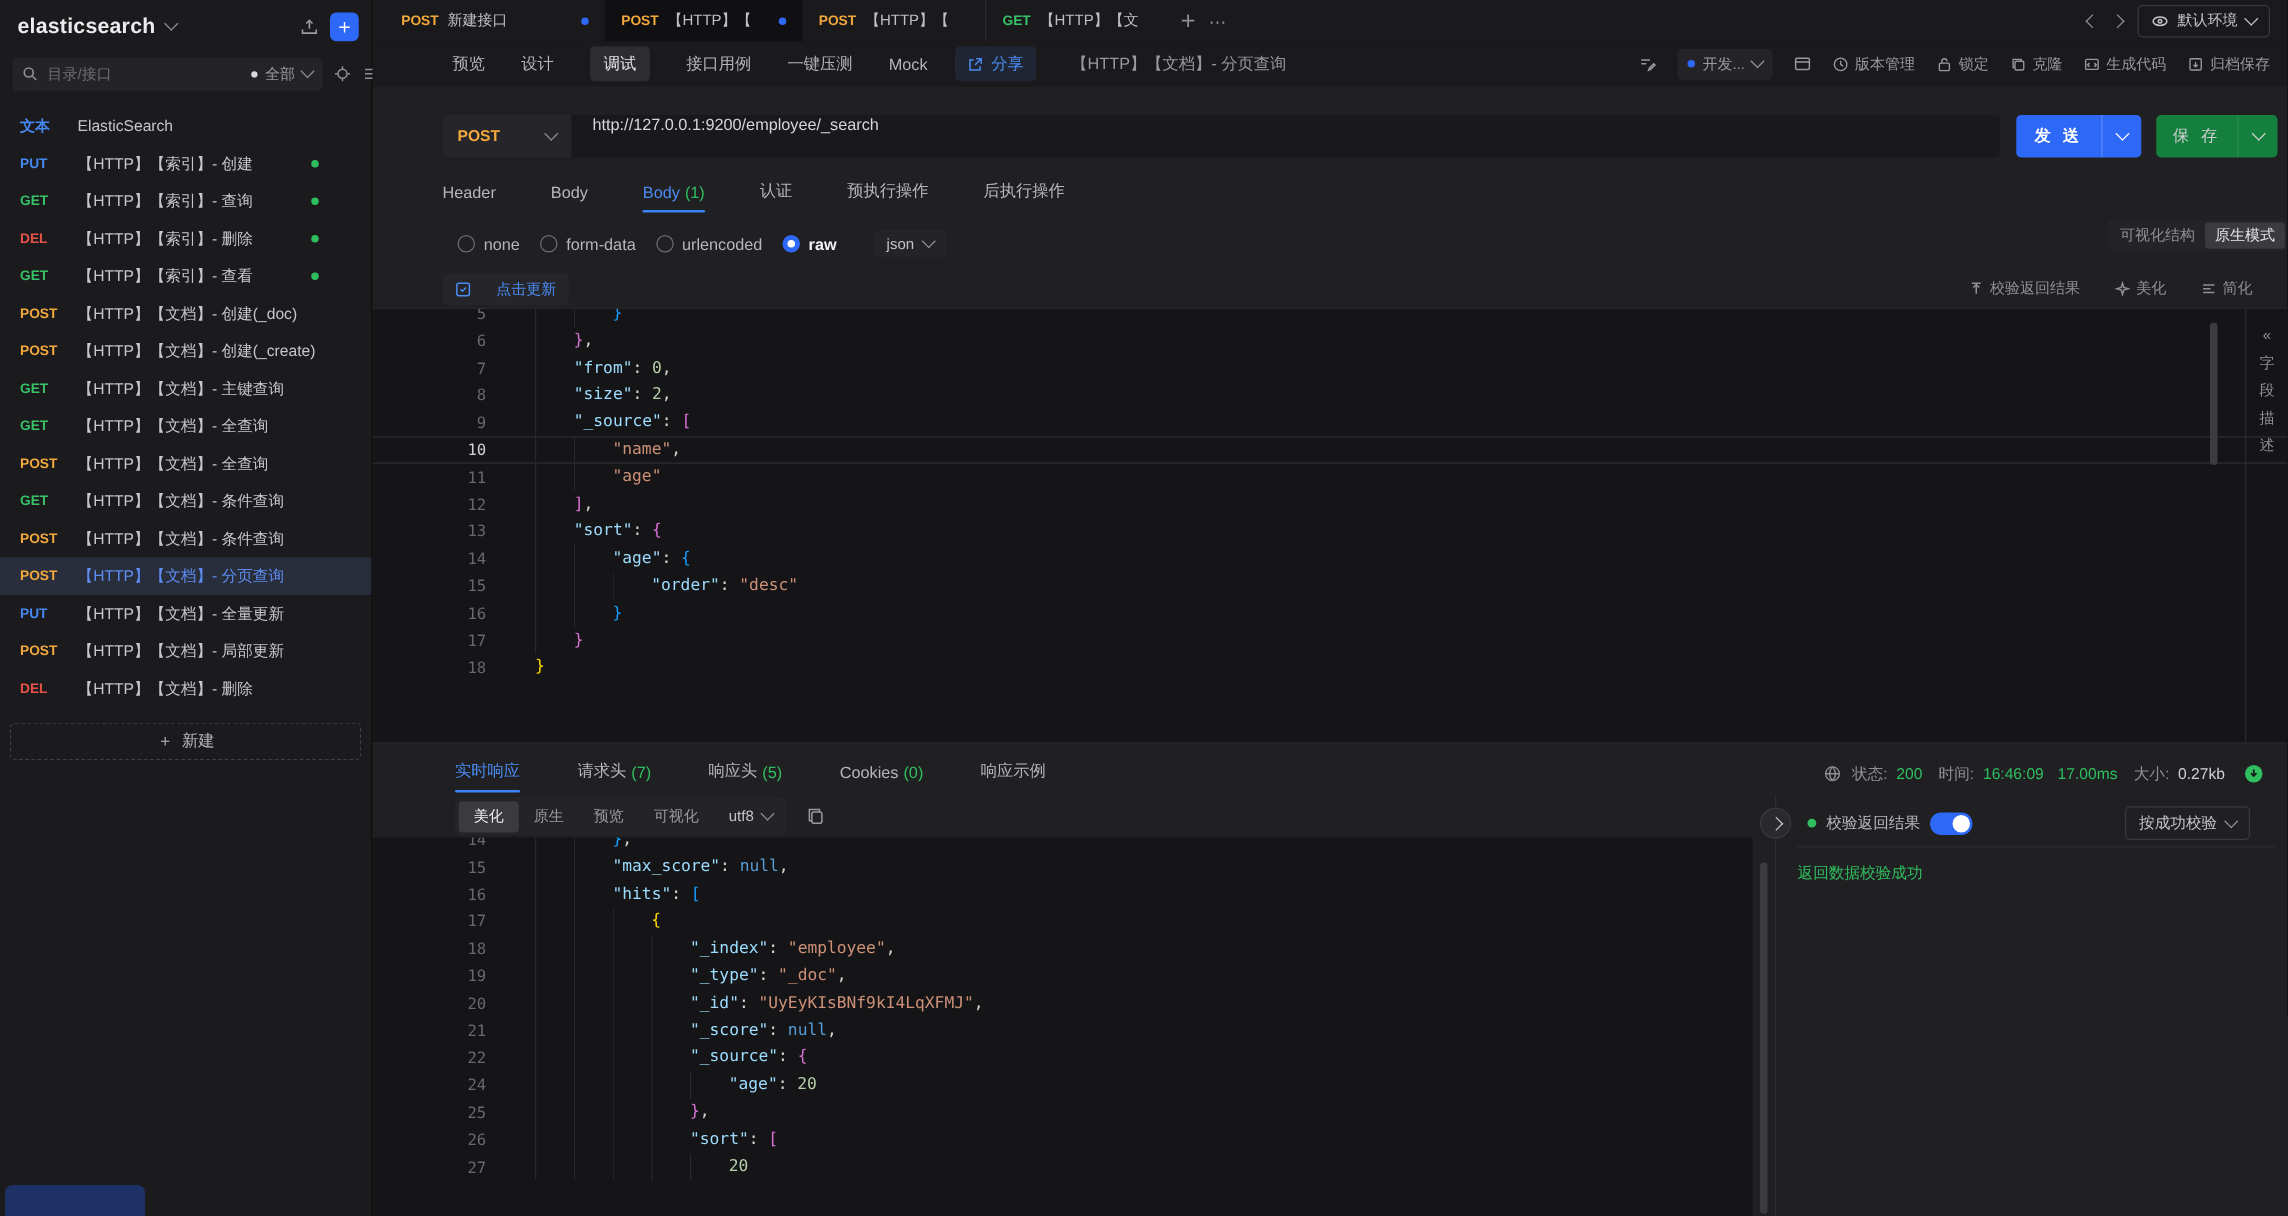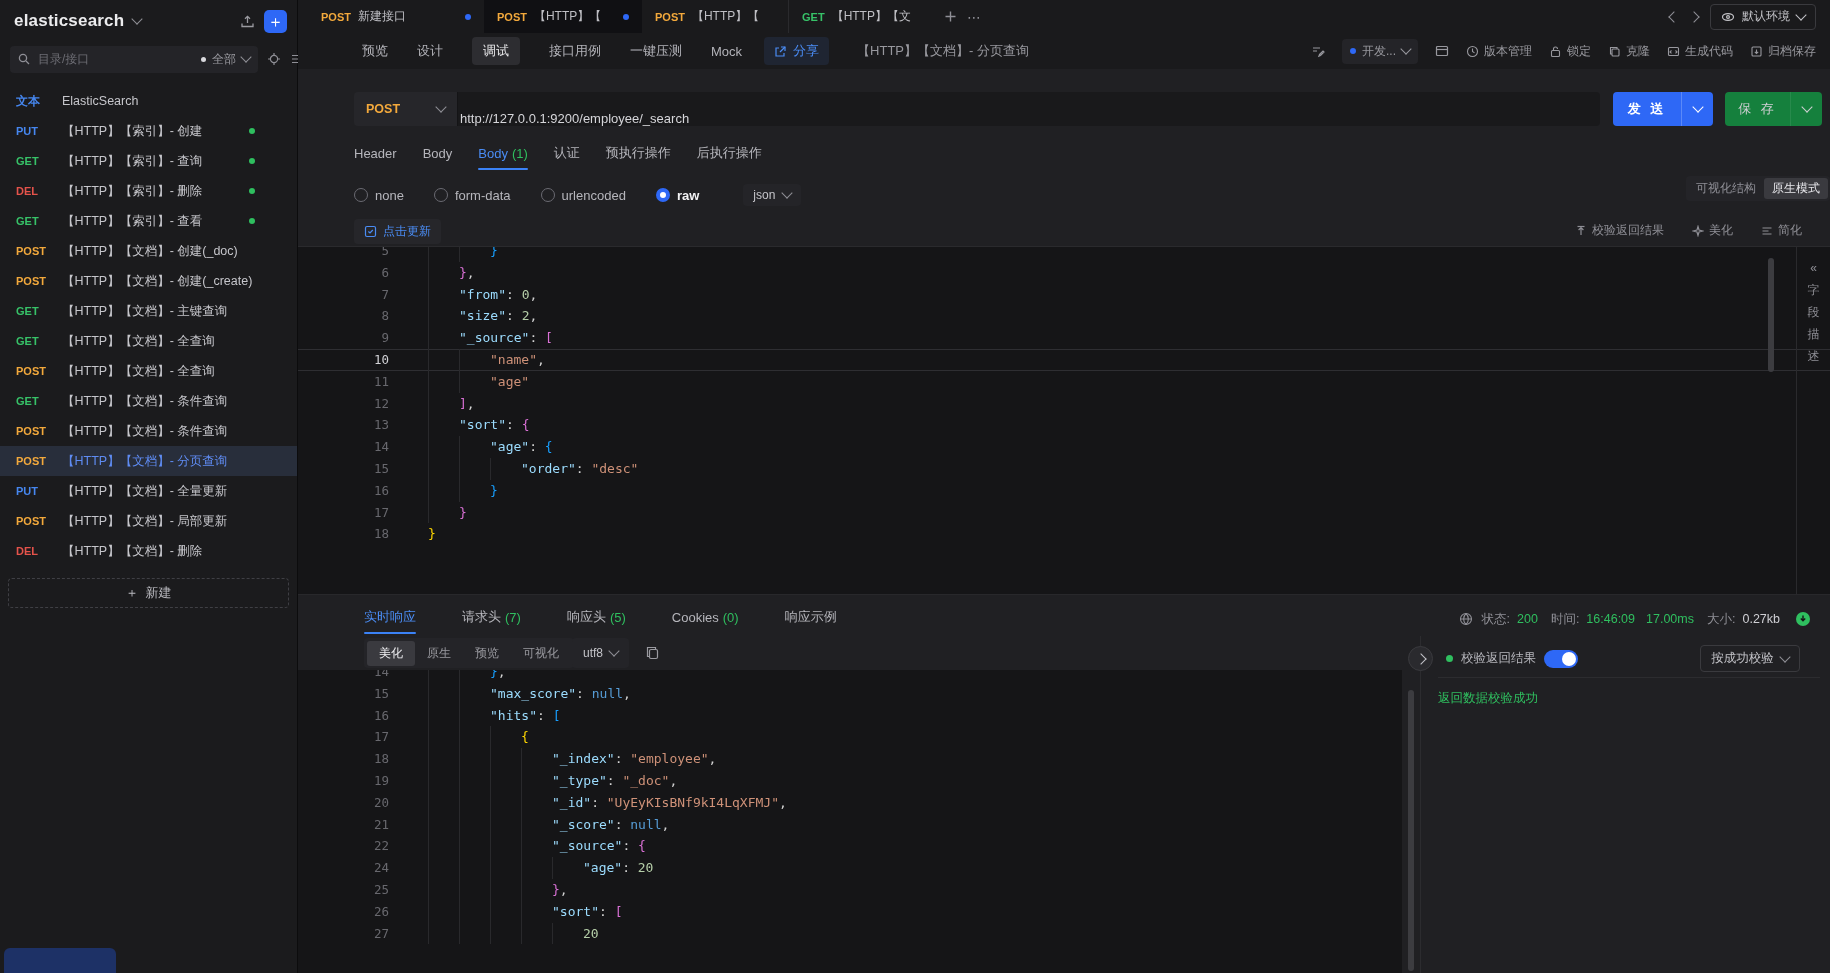--- a/index.html
+++ b/index.html
@@ -60,49 +60,49 @@
   #dev-box{display:flex;align-items:center;gap:6px;background:#242428;border-radius:4px;padding:4px 8px;cursor:pointer}
   .bdot{width:6px;height:6px;border-radius:50%;background:#2e68f6}
   .tb-act{display:flex;align-items:center;gap:5px;cursor:pointer;white-space:nowrap}
 
   
   #panel{position:absolute;left:298px;top:69px;width:1532px;height:904px;background:#202023}
 
   
   #method-box{position:absolute;left:354px;top:92px;width:104px;height:34px;background:#26262a;border-radius:4px 0 0 4px;display:flex;align-items:center;justify-content:space-between;padding:0 12px;box-sizing:border-box;border-right:1px solid #141416;cursor:pointer}
   #method-box .m{font-weight:700;font-size:12.5px;color:#f3a93c}
-  #url-box{position:absolute;left:458px;top:92px;width:1142px;height:34px;background:#19191b;border-radius:0 4px 4px 0;display:flex;align-items:flex-end;padding:0 2px;box-sizing:border-box;color:#d6d6da;font-size:13px;cursor:text}
+  #url-box{position:absolute;left:458px;top:92px;width:1142px;height:34px;background:#19191b;border-radius:0 4px 4px 0;display:flex;align-items:flex-start;padding:0 16px;box-sizing:border-box;color:#d6d6da;font-size:13px;cursor:text}
   .split-btn{position:absolute;top:92px;height:34px;display:flex;align-items:stretch;border-radius:4px;overflow:hidden;cursor:pointer}
   #send-btn{left:1613px;width:100px;background:#2e68f6;color:#fff}
   #save-btn{left:1725px;width:97px;background:#15803d;color:#cfcfd3}
   .split-main{flex:1;display:flex;align-items:center;justify-content:center;font-size:13px;font-weight:600;letter-spacing:3px}
   .split-chev{width:31px;display:flex;align-items:center;justify-content:center;border-left:1px solid rgba(255,255,255,.22)}
   #save-btn .split-chev{border-left:1px solid rgba(255,255,255,.08)}
   #save-btn .split-main{font-weight:400;letter-spacing:3px}
 
   
-  #reqtabs{position:absolute;left:354px;top:136px;height:34px;display:flex;gap:26px;align-items:center;font-size:13px;color:#b6b6bc}
+  #reqtabs{position:absolute;left:354px;top:136px;height:34px;display:flex;gap:44px;align-items:center;font-size:13px;color:#b6b6bc}
   .rt{position:relative;height:34px;display:flex;align-items:center;gap:4px;cursor:pointer;white-space:nowrap}
   .rt.active{color:#4a8cf4}
   .rt .cnt{color:#2fbf5f}
   .rt.active::after{content:"";position:absolute;left:0;right:0;bottom:0;height:2px;background:#3b82f6;border-radius:1px}
   #view-toggle{position:absolute;left:1686px;top:176px;height:25px;background:#242428;border-radius:4px;display:flex;align-items:center;padding:2px;font-size:12px;color:#8f8f96;box-sizing:border-box}
   #view-toggle span{padding:2px 8px;border-radius:3px;cursor:pointer;white-space:nowrap}
   #view-toggle span.active{background:#3a3a3f;color:#e6e6ea}
 
   
-  #radio-row{position:absolute;left:354px;top:182px;height:26px;display:flex;align-items:center;gap:30px;font-size:13px;color:#b6b6bc}
+  #radio-row{position:absolute;left:366px;top:182px;height:26px;display:flex;align-items:center;gap:16px;font-size:13px;color:#b6b6bc}
   .radio{display:flex;align-items:center;gap:7px;cursor:pointer}
   .rad{width:14px;height:14px;border-radius:50%;border:1px solid #6a6a72;box-sizing:border-box;flex:none}
   .rad.sel{border:4.5px solid #2e68f6;background:#fff}
   .radio.sel-lb{color:#f2f2f4;font-weight:700}
   #json-box{display:flex;align-items:center;gap:8px;background:#242428;border-radius:4px;padding:4px 10px;color:#c4c4c9;font-size:12px;margin-left:14px;cursor:pointer}
 
   
-  #update-btn{position:absolute;left:354px;top:219px;height:25px;display:flex;align-items:center;gap:6px;background:#26262a;border-radius:4px;padding:0 10px;color:#4a8cf4;font-size:12px;cursor:pointer}
+  #update-btn{position:absolute;left:354px;top:219px;height:25px;display:flex;align-items:center;gap:20px;background:#26262a;border-radius:4px;padding:0 10px;color:#4a8cf4;font-size:12px;cursor:pointer}
   #editor-actions{position:absolute;right:28px;top:222px;display:flex;gap:28px;color:#8f8f96;font-size:12px}
   .ed-act{display:flex;align-items:center;gap:5px;cursor:pointer;white-space:nowrap}
 
   
   .editor{position:absolute;background:#151517;overflow:hidden}
   #req-editor{left:298px;top:246px;width:1532px;height:348px;border-top:1px solid #2a2a2d;box-sizing:border-box}
   #resp-editor{left:298px;top:670px;width:1104px;height:303px}
   #req-code > .cl:first-child{margin-top:-7px}
   #resp-code > .cl:first-child{margin-top:-9px}
   .cl{display:flex;height:21.8px;line-height:21.8px;font-family:"DejaVu Sans Mono","Liberation Mono",monospace;font-size:13px}

